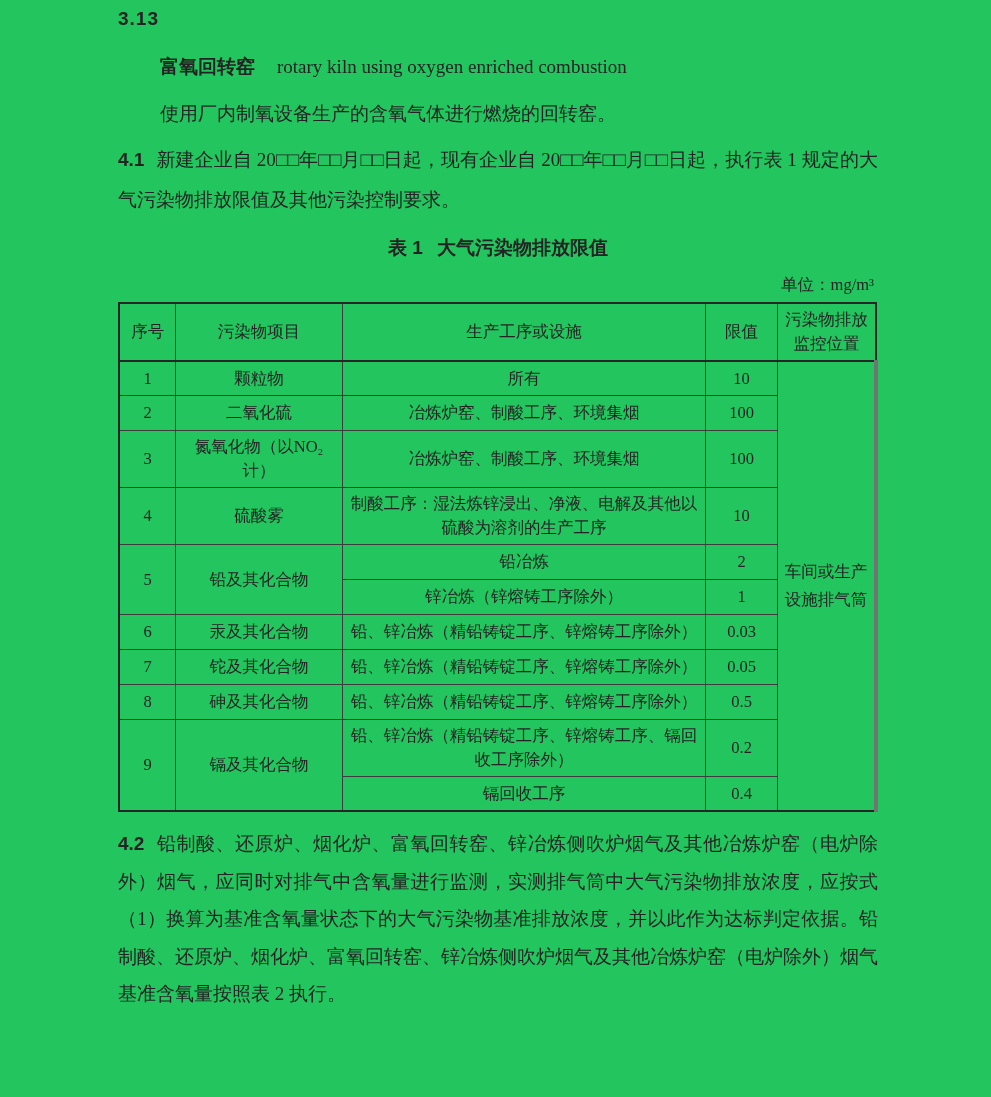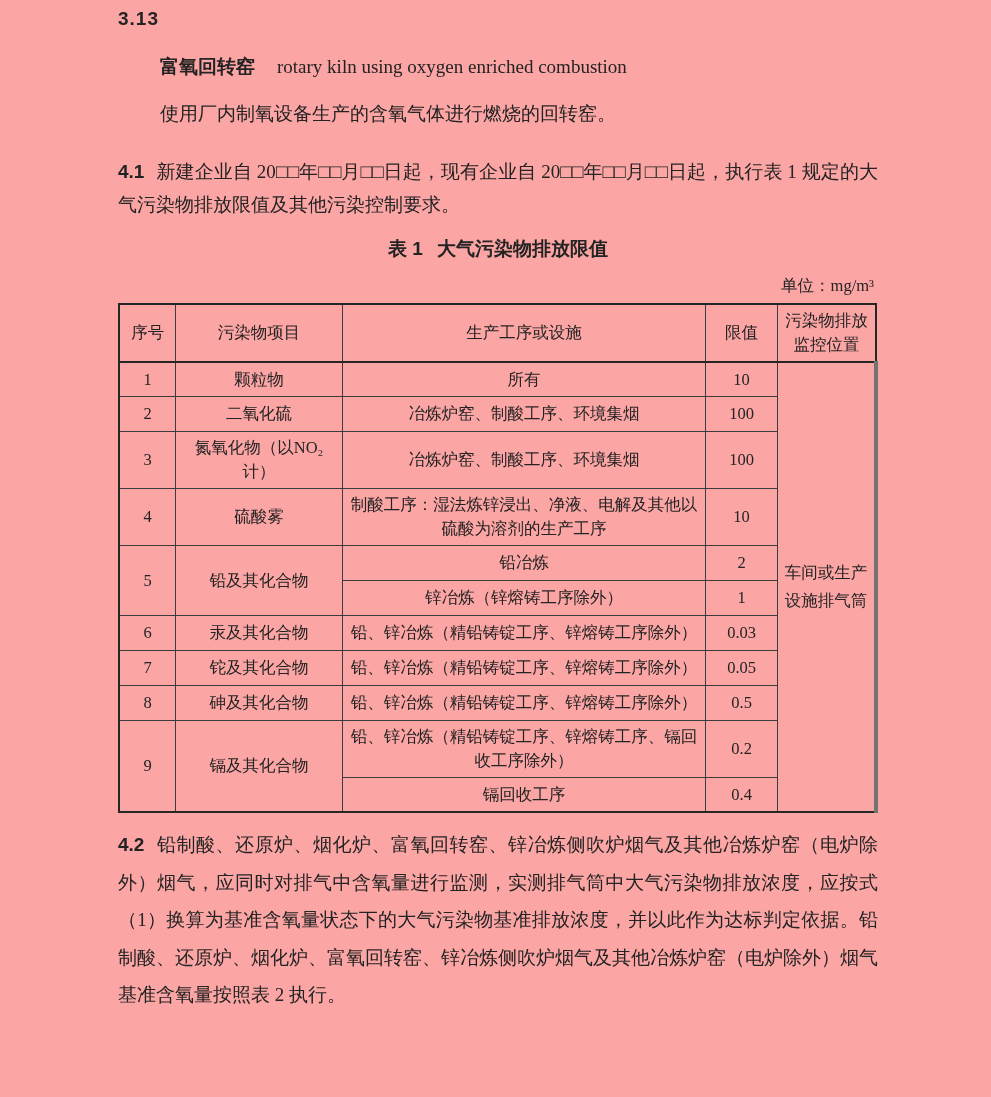--- a/index.html
+++ b/index.html
@@ -5,21 +5,21 @@
   * { margin: 0; padding: 0; box-sizing: border-box; }
   html, body { width: 991px; background: #ffffff; }
   body {
     font-family: "Liberation Serif", "DejaVu Serif", serif;
     color: #232323;
   }
   .page {
     position: relative;
     width: 991px;
     height: 1097px;
-    background: #fca5a5;
+    background: #22c55e;
     padding: 8px 113px 6px 118px;
     overflow: hidden;
   }
   .sans { font-family: "Liberation Sans", "DejaVu Sans", sans-serif; }
 
   
   .clause-num-313 {
     font-weight: bold;
     font-size: 19px;
     letter-spacing: 1px;
@@ -47,21 +47,21 @@
 
   
   .para {
     font-size: 19px;
     text-align: justify;
   }
   .para .clause-no {
     font-weight: bold;
     margin-right: 12px;
   }
-  .para-41 { margin-top: 28px; line-height: 33px; }
+  .para-41 { margin-top: 13px; line-height: 40px; }
   .para-42 { margin-top: 13px; line-height: 37.5px; }
 
   
   .table-caption {
     margin-top: 15px;
     text-align: center;
     font-size: 19px;
     font-weight: bold;
   }
   .table-caption .cap-no { margin-right: 14px; }

